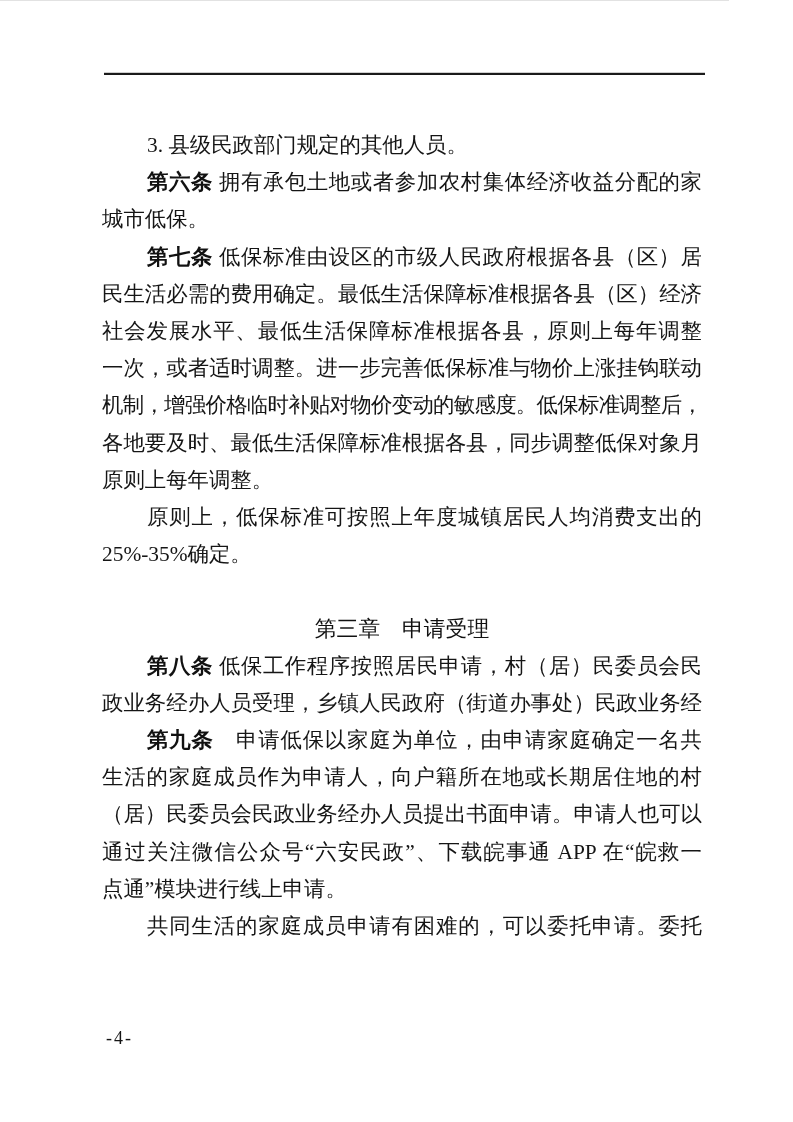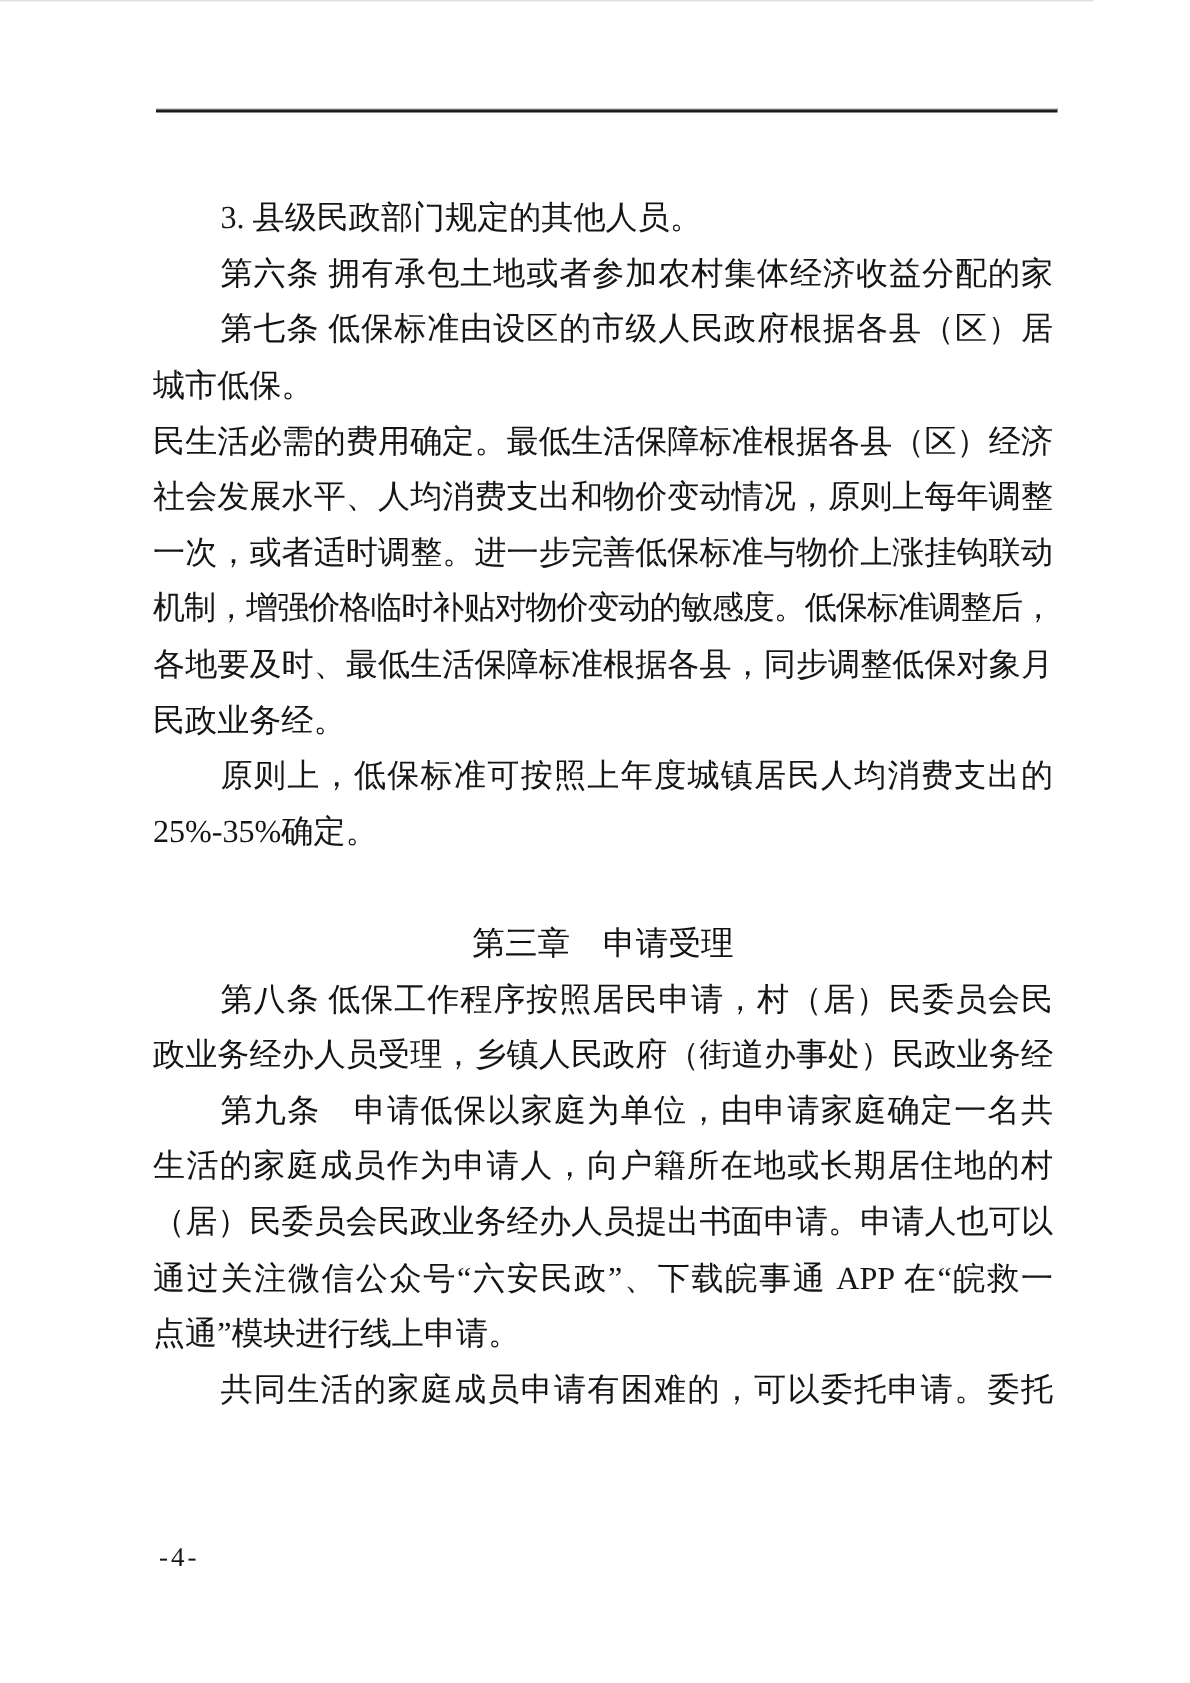--- a/index.html
+++ b/index.html
@@ -62,21 +62,21 @@
   .line.heading {
     text-align: center;
     text-align-last: center;
     font-family: "Liberation Sans", "DejaVu Sans", sans-serif;
     font-weight: 400;
     font-size: 21.8px;
     color: #111111;
   }
   .bold-run {
     font-family: "Liberation Sans", "DejaVu Sans", sans-serif;
-    font-weight: 400;
+    font-weight: 700;
     color: #111111;
     margin-top: 21px;
   }
   .page-number {
     position: absolute;
     left: 106px;
     top: 1026px;
     font-size: 18px;
     line-height: 24px;
     letter-spacing: 2px;
@@ -85,28 +85,28 @@
 </style>
 </head>
 <body style="color: rgb(21, 21, 21); background: rgb(255, 255, 255);">
 
 <div class="page">
   <div class="scan-edge"></div>
   <div class="top-rule" style="background: rgb(27, 27, 27);"></div>
   <div class="doc-body" id="doc-body">
       <div class="line body indent"><span>3. 县级民政部门规定的其他人员。</span></div>
       <div class="line body indent justify"><span class="bold-run">第六条</span><span> 拥有承包土地或者参加农村集体经济收益分配的家</span></div>
+      <div class="line body"><span>城市低保。</span></div>
       <div class="line body indent justify"><span class="bold-run">第七条</span><span> 低保标准由设区的市级人民政府根据各县（区）居</span></div>
-      <div class="line body"><span>城市低保。</span></div>
       <div class="line body justify"><span>民生活必需的费用确定。最低生活保障标准根据各县（区）经济</span></div>
-      <div class="line body justify"><span>社会发展水平、人均消费支出和物价变动情况，原则上每年调整</span></div>
+      <div class="line body justify"><span>社会发展水平、最低生活保障标准根据各县，原则上每年调整</span></div>
       <div class="line body justify"><span>一次，或者适时调整。进一步完善低保标准与物价上涨挂钩联动</span></div>
       <div class="line body justify tight"><span>机制，增强价格临时补贴对物价变动的敏感度。低保标准调整后，</span></div>
       <div class="line body justify"><span>各地要及时、最低生活保障标准根据各县，同步调整低保对象月</span></div>
-      <div class="line body"><span>民政业务经。</span></div>
+      <div class="line body"><span>原则上每年调整。</span></div>
       <div class="line body indent justify"><span>原则上，低保标准可按照上年度城镇居民人均消费支出的</span></div>
       <div class="line body"><span>25%-35%确定。</span></div>
       <div class="line blank"></div>
       <div class="line heading"><span>第三章　申请受理</span></div>
       <div class="line body indent justify"><span class="bold-run">第八条</span><span> 低保工作程序按照居民申请，村（居）民委员会民</span></div>
       <div class="line body justify"><span>政业务经办人员受理，乡镇人民政府（街道办事处）民政业务经</span></div>
       <div class="line body indent justify"><span class="bold-run">第九条</span><span>　申请低保以家庭为单位，由申请家庭确定一名共同</span></div>
       <div class="line body justify"><span>生活的家庭成员作为申请人，向户籍所在地或长期居住地的村</span></div>
       <div class="line body justify"><span>（居）民委员会民政业务经办人员提出书面申请。申请人也可以</span></div>
       <div class="line body justify"><span>通过关注微信公众号“六安民政”、下载皖事通 APP 在“皖救一</span></div>

